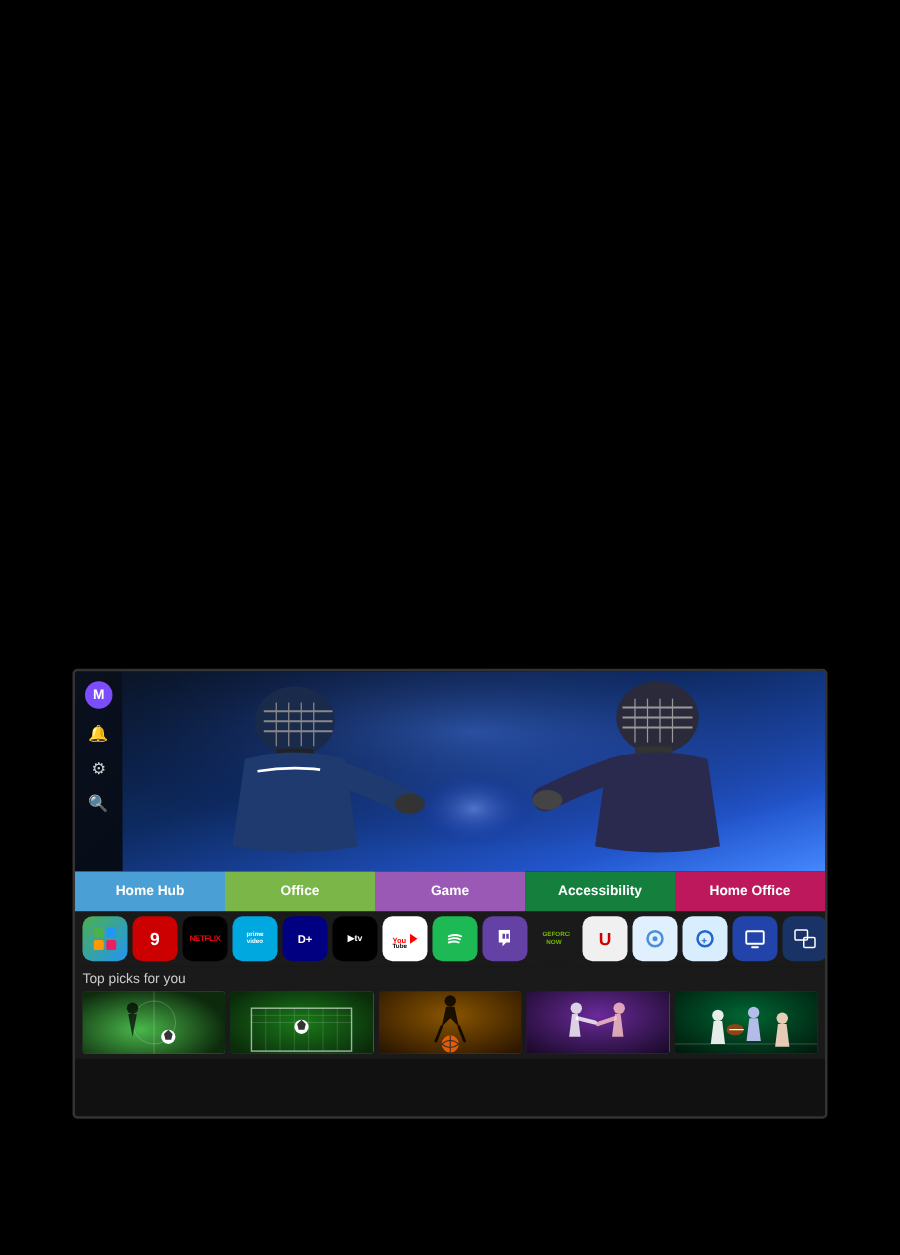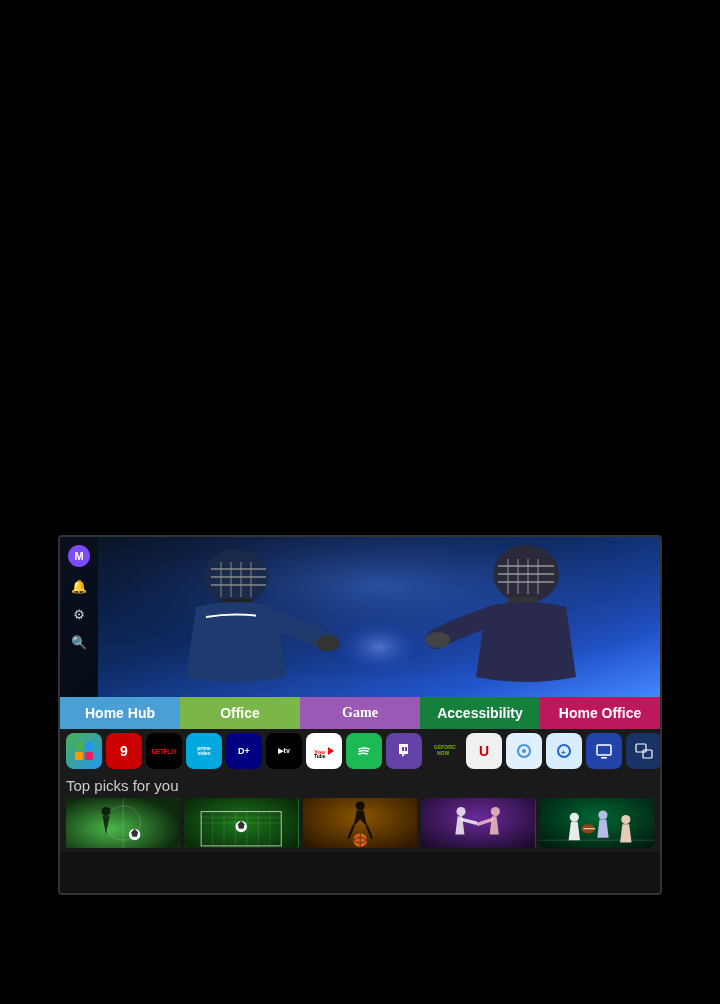--- a/index.html
+++ b/index.html
@@ -75,30 +75,30 @@
       display: flex;
       width: 100%;
       height: 32px;
     }
 
     .nav-tab {
       flex: 1;
       display: flex;
       align-items: center;
       justify-content: center;
-      font-size: 14px;
+      font-size: 11px;
       font-weight: 600;
       cursor: pointer;
       color: #fff;
       text-align: center;
     }
 
     .nav-tab.home-hub { background: #4a9fd4; }
     .nav-tab.sports { background: #7ab648; }
-    .nav-tab.game { background: #9b59b6; font-family: Liberation Serif, serif; }
+    .nav-tab.game { background: #9b59b6; }
     .nav-tab.accessibility { background: #15803d; }
     .nav-tab.home-office { background: #be185d; }
 
     
     .apps-row {
       display: flex;
       width: 100%;
       height: 44px;
       background: #1a1a1a;
       padding: 4px 6px;
@@ -134,21 +134,21 @@
     .app-screen1 { background: #2244aa; font-size: 8px; }
     .app-screen2 { background: #1a3366; font-size: 8px; }
 
     
     .top-picks-section {
       background: #1a1a1a;
       padding: 4px 6px;
     }
 
     .top-picks-label {
-      font-size: 15px;
+      font-size: 11px;
       color: #ccc;
       margin-bottom: 4px;
     }
 
     .top-picks-row {
       display: flex;
       gap: 4px;
       width: 100%;
     }
 

